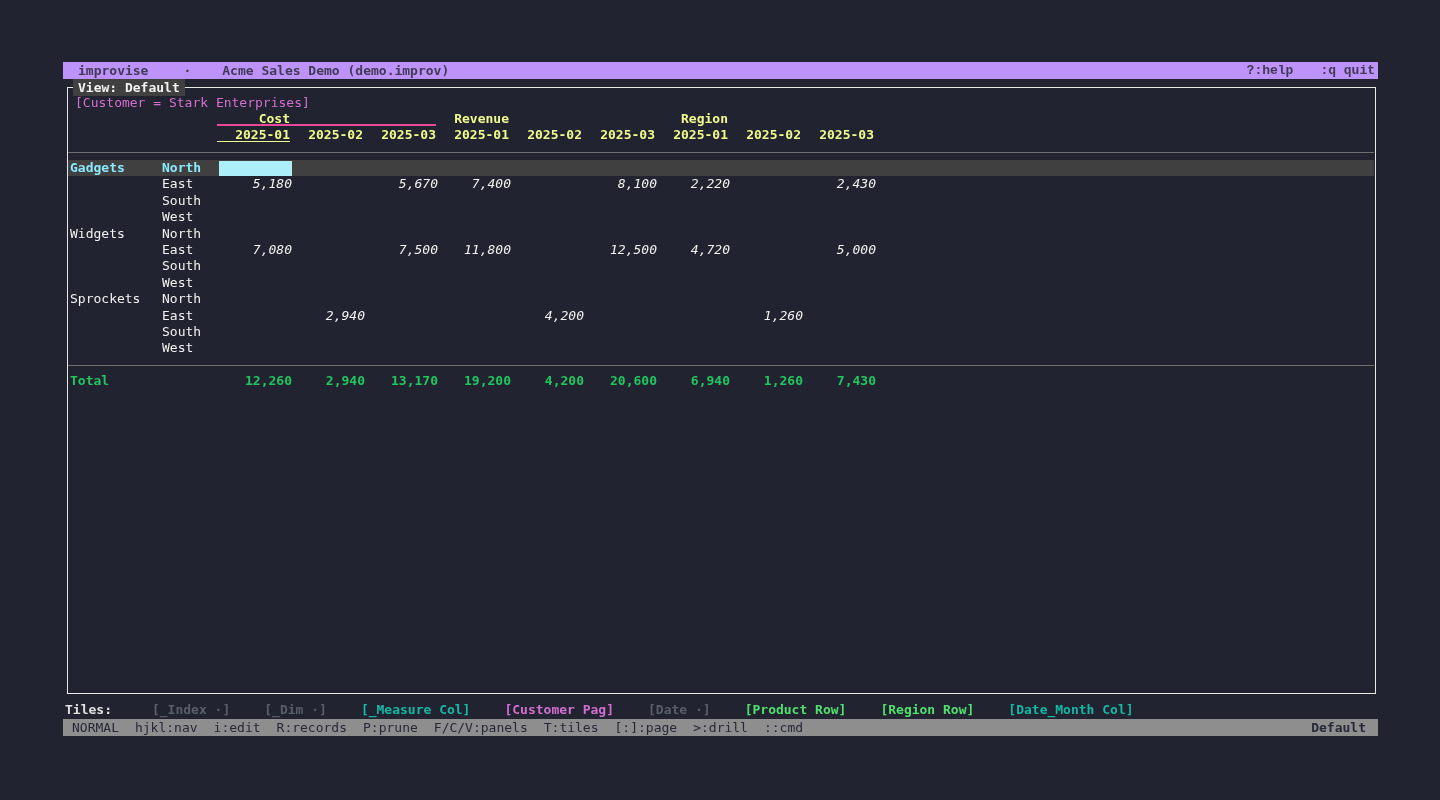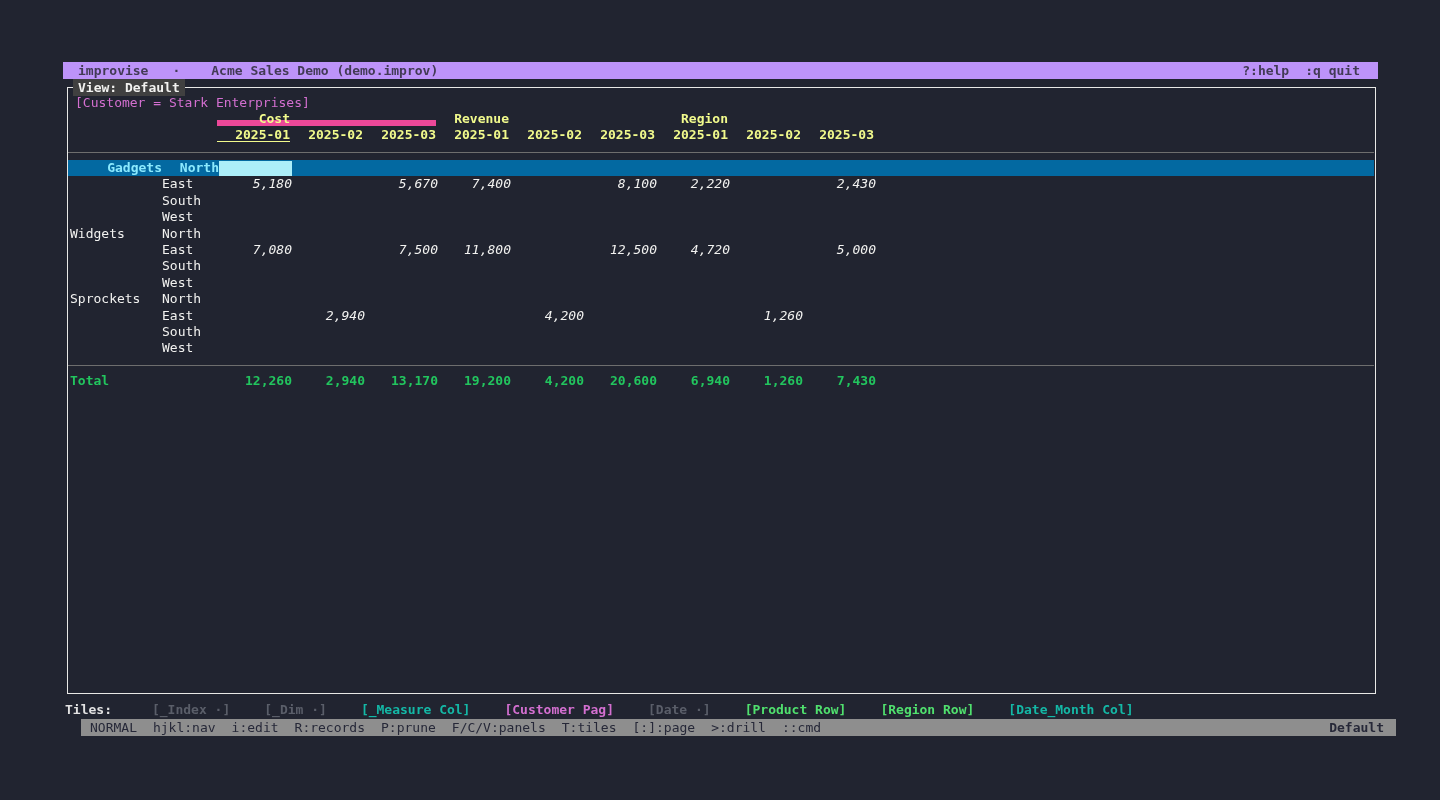--- a/index.html
+++ b/index.html
@@ -7,70 +7,70 @@
     width:1440px;height:800px;overflow:hidden;
     background:#212430;
     font-family:"DejaVu Sans Mono","Liberation Mono",monospace;
     font-size:13px;color:#f2f2f0;
   }
   .terminal{position:absolute;left:63px;top:62px;width:1315px;height:674px;}
 
   
   .titlebar{position:absolute;left:0;top:0;width:100%;height:17px;background:#bd93f9;
     color:#423a55;font-weight:bold;display:flex;align-items:center;white-space:pre;}
-  .tb-app{margin-left:15px;margin-right:24px;}
+  .tb-app{margin-left:15px;margin-right:35px;}
   .tb-sep{margin-right:31px;}
-  .tb-right{margin-left:auto;display:flex;gap:16px;padding-right:18px;}
+  .tb-right{margin-left:auto;display:flex;gap:27px;padding-right:3px;font-family:Liberation Mono, monospace;}
 
   
   .viewbox{position:absolute;left:4px;top:25px;width:1307px;height:605px;border:1px solid #e8e8e6;}
   .viewbox-title{position:absolute;left:5px;top:-9px;height:17px;line-height:17px;
     background:#404040;padding:0 5px;font-weight:bold;color:#f2f2f0;white-space:pre;}
   .filter{position:absolute;left:7px;top:6px;height:17px;line-height:17px;color:#d36fd0;white-space:pre;}
 
   .hdr-groups{position:absolute;left:0;top:23px;display:flex;height:15px;line-height:15px;
     font-weight:bold;color:#f1fa8c;}
   .spacer{width:149px;flex:none;}
   .group{width:219px;flex:none;display:flex;}
-  .group.selected{border-bottom:6px solid #ec4899;}
+  .group.selected{border-bottom:2px solid #ec4899;}
   .glabel{display:inline-block;width:73px;text-align:right;}
 
   .hdr-months{position:absolute;left:0;top:39px;display:flex;height:15px;line-height:15px;
     font-weight:bold;color:#f1fa8c;}
   .mcell{width:73px;flex:none;text-align:right;}
   .mcell.selected{border-bottom:1px solid #f1fa8c;}
 
   .sep{position:absolute;left:0;width:1306px;height:1px;background:#6e6e6e;}
   #sep1{top:64px;}
   #sep2{top:277px;}
 
   .grid{position:absolute;left:0;top:72px;width:1306px;}
   .trow{display:flex;height:16.4px;line-height:16.4px;}
-  .trow.hl{background:#0369a1;text-align:right;}
+  .trow.hl{background:#404040;}
   .cprod{width:92px;flex:none;padding-left:2px;}
   .creg{width:57px;flex:none;}
   .cval{width:73px;flex:none;text-align:right;font-style:italic;}
   .trow.hl .cprod,.trow.hl .creg{color:#8be9fd;font-weight:bold;}
   .cval.cursor{background:#aceef9;height:15px;line-height:15px;margin-top:1px;font-style:normal;}
 
   .totalrow{position:absolute;left:0;top:285px;display:flex;height:16.4px;line-height:16.4px;
     color:#22c55e;font-weight:bold;}
   .totalrow .cval{font-style:normal;text-align:right;}
 
   
   .tilesrow{position:absolute;left:2px;top:639px;height:17px;line-height:17px;
     display:flex;gap:34px;font-weight:bold;white-space:pre;text-align:right;}
   .tiles-label{color:#e2e2e2;margin-right:6px;}
   .tile.dim{color:#5a5e69;}
   .tile.col{color:#14b8a6;}
   .tile.pag{color:#d36fd0;}
   .tile.row{color:#50e06e;}
 
   
-  .statusbar{position:absolute;left:18px;top:657px;width:1315px;height:17px;background:#8e8e8e;
+  .statusbar{position:absolute;left:0;top:657px;width:1315px;height:17px;background:#8e8e8e;
     color:#262838;display:flex;line-height:17px;white-space:pre;}
   .sb-left{display:flex;gap:16px;padding-left:9px;}
   .sb-right{margin-left:auto;padding-right:12px;font-weight:bold;}
 </style>
 </head>
 <body>
 
 <div class="terminal">
 
   <div class="titlebar">

